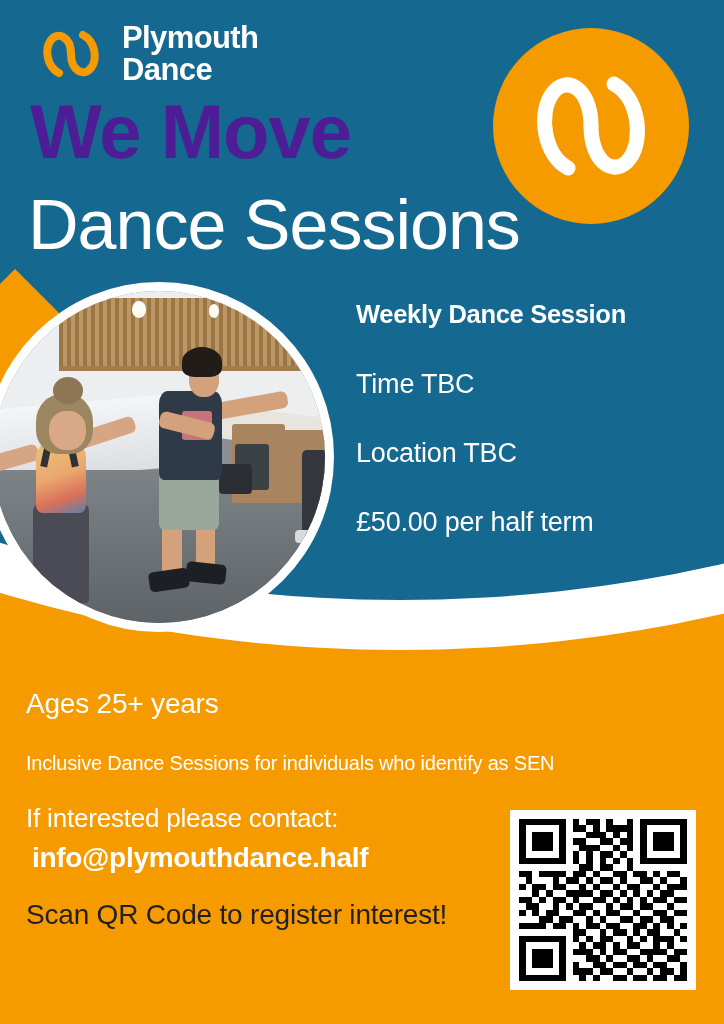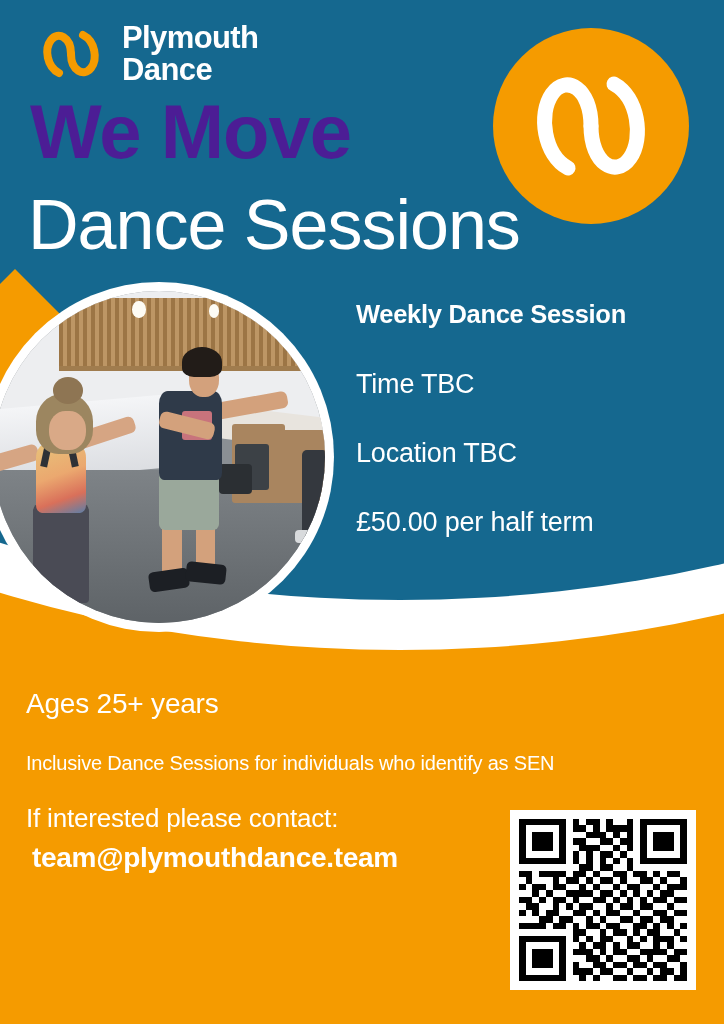--- a/index.html
+++ b/index.html
@@ -252,21 +252,22 @@
     <div class="i-head">Weekly Dance Session</div>
     <div class="i-line">Time TBC</div>
     <div class="i-line">Location TBC</div>
     <div class="i-line last">£50.00 per half term</div>
   </div>
 
   <div class="lower">
     <div class="l-ages">Ages 25+ years</div>
     <div class="l-incl">Inclusive Dance Sessions for individuals who identify as SEN</div>
     <div class="l-contact">If interested please contact:</div>
-    <div class="l-email">team@plymouthdance.team</div>
+    <div class="l-email">info@plymouthdance.half</div>
+    <div class="l-scan">Scan QR Code to register interest!</div>
   </div>
 
   <div class="qr-box">
     <div class="qr-grid" id="qr-grid">
         <i class="on"></i>
         <i class="on"></i>
         <i class="on"></i>
         <i class="on"></i>
         <i class="on"></i>
         <i class="on"></i>

